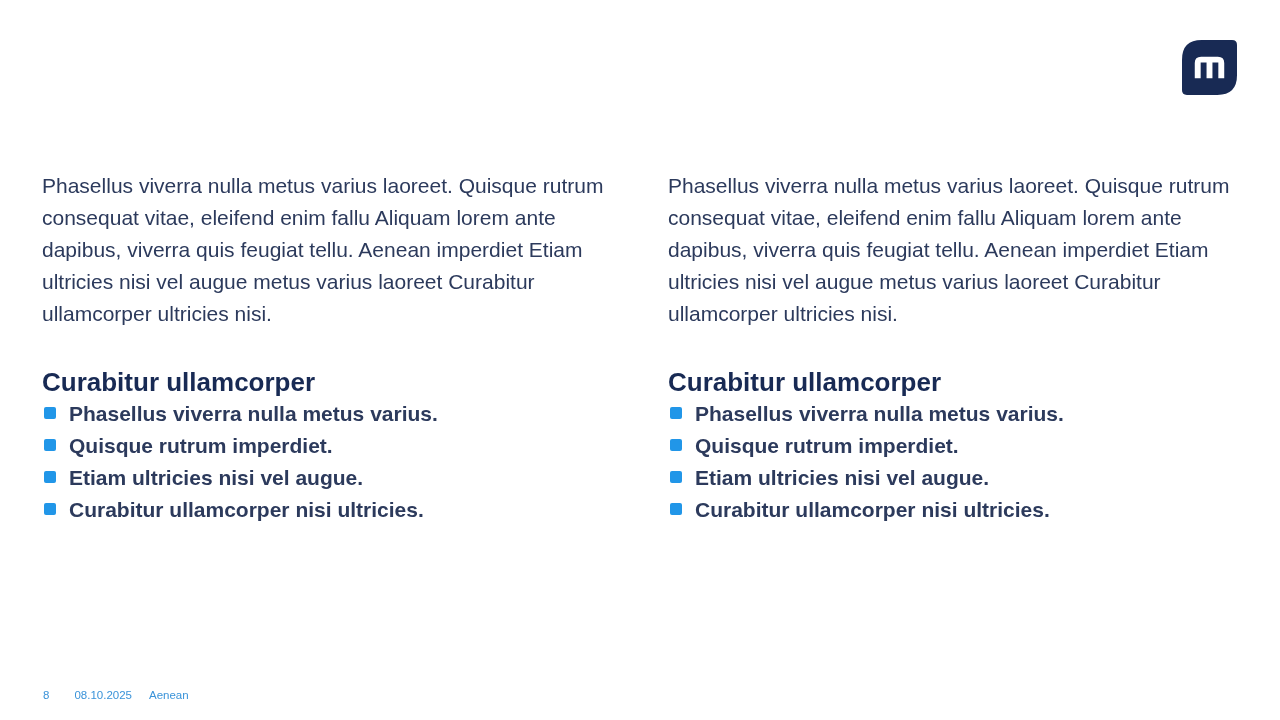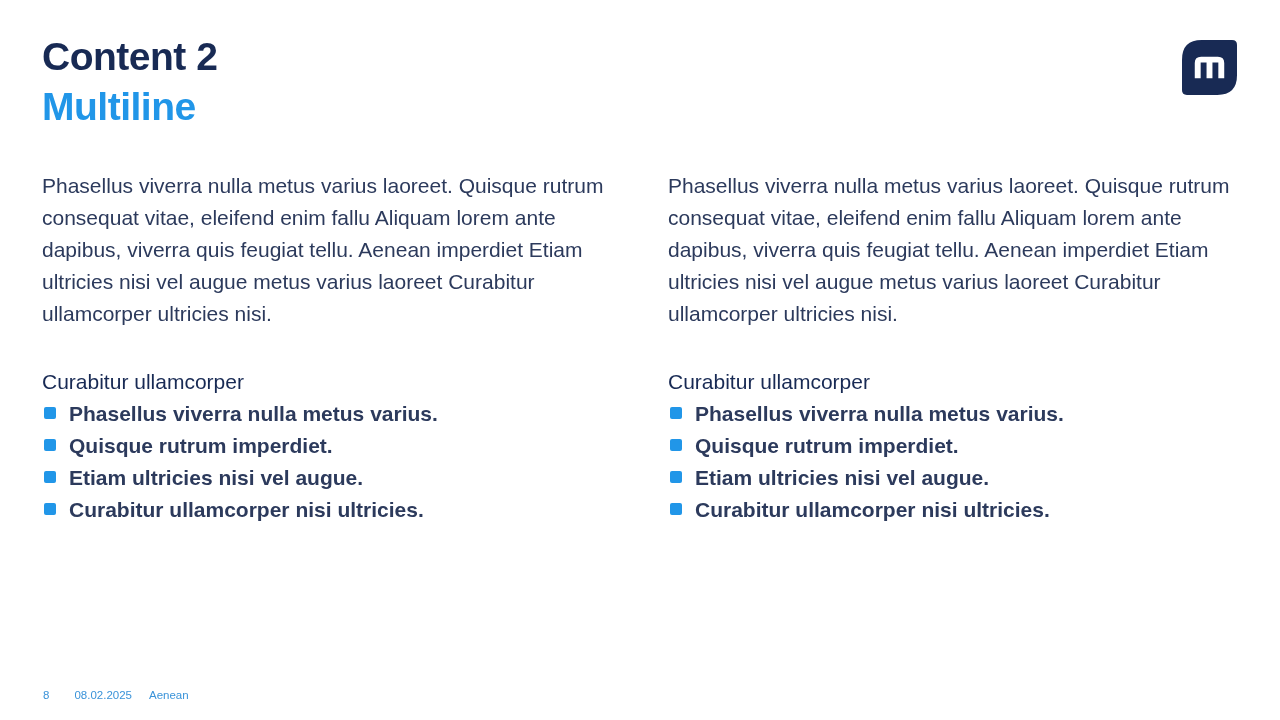--- a/index.html
+++ b/index.html
@@ -34,21 +34,21 @@
     position: absolute; top: 170px; left: 42px; right: 42px;
     display: grid; grid-template-columns: 1fr 1fr; column-gap: 56px;
   }
   .column { min-width: 0; }
   .paragraph {
     font-size: 21px; line-height: 32px;
     color: var(--text, #2c3a5c);
     margin-bottom: 36px;
   }
   .list-heading {
-    font-size: 21px; line-height: 32px; font-weight: 400;
+    font-size: 26px; line-height: 32px; font-weight: 700;
     color: var(--navy, #182a54);
   }
   ul.bullets { list-style: none; font-weight: bold; }
   ul.bullets li {
     position: relative; padding-left: 27px;
     font-size: 21px; line-height: 32px;
     color: var(--text, #2c3a5c);
   }
   ul.bullets li .sq {
     position: absolute; left: 2px; top: 9px;
@@ -64,24 +64,20 @@
     color: var(--footer, #3a93d9);
   }
   .footer .page-num { margin-right: 25px; }
   .footer .date { margin-right: 17px; }
 </style>
 </head>
 <body>
 
 <div class="slide">
 
-  <div class="header">
-    <div class="title">Content 2</div>
-    <div class="subtitle">Multiline</div>
-  </div>
 
   <div class="logo">
     <svg viewBox="0 0 56 56" aria-hidden="true">
       <path d="M20 0 H51 Q56 0 56 5 V36 Q56 56 36 56 H5 Q0 56 0 51 V20 Q0 0 20 0 Z" fill="#182a54"></path>
       <path d="M13 39 V23.5 Q13 17 19.5 17 H36.5 Q43 17 43 23.5 V39 H37 V23 H31 V39 H25 V23 H19 V39 Z" fill="#ffffff"></path>
     </svg>
   </div>
 
   <div class="content">
 
@@ -104,17 +100,17 @@
         <li><span class="sq"></span><span>Quisque rutrum imperdiet.</span></li>
         <li><span class="sq"></span><span>Etiam ultricies nisi vel augue.</span></li>
         <li><span class="sq"></span><span>Curabitur ullamcorper nisi ultricies.</span></li>
       </ul>
     </div>
 
   </div>
 
   <div class="footer">
     <span class="page-num">8</span>
-    <span class="date">08.02.2025</span>
+    <span class="date">08.10.2025</span>
     <span class="label">Aenean</span>
   </div>
 
 </div>
 
 </body></html>

